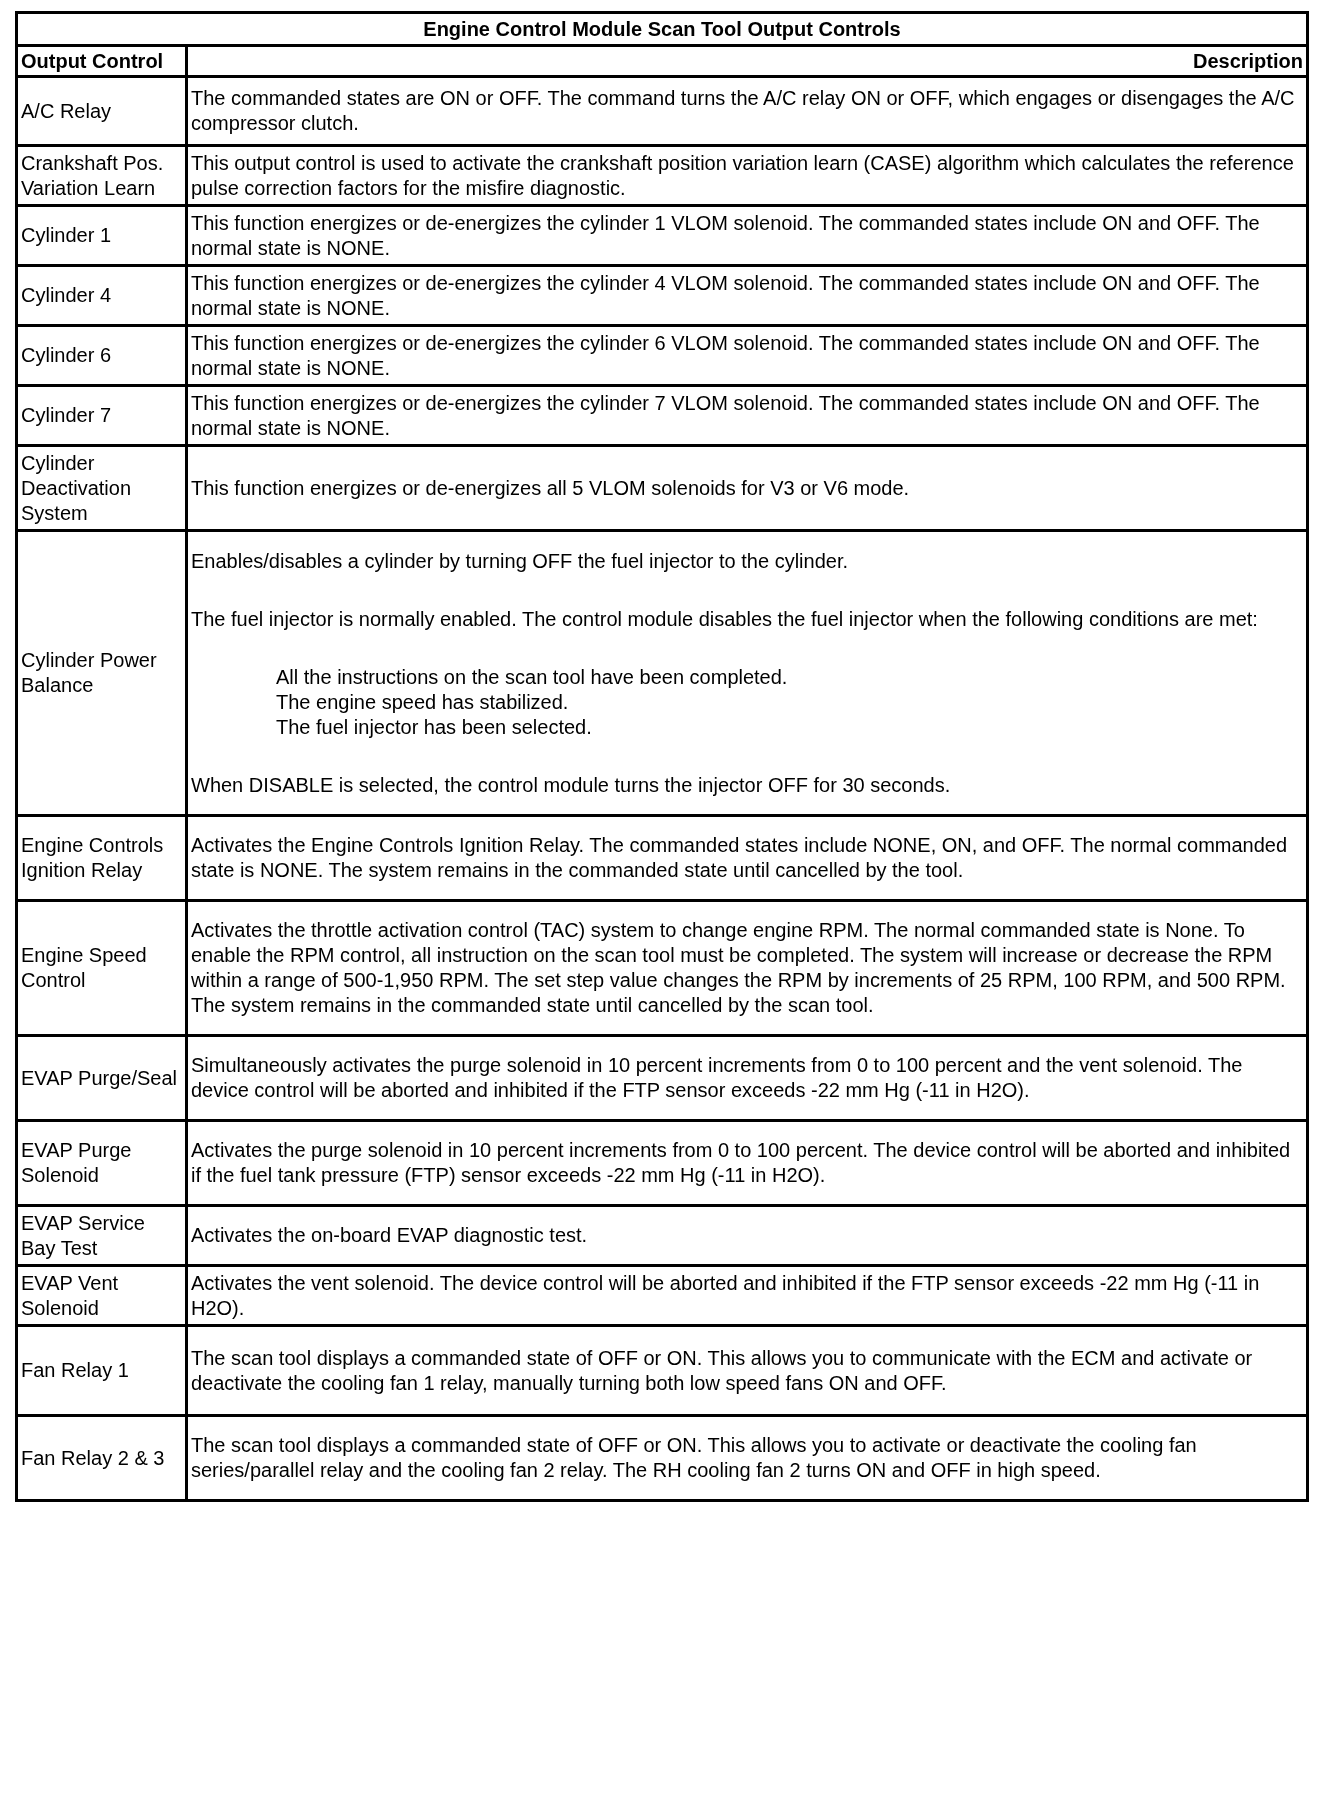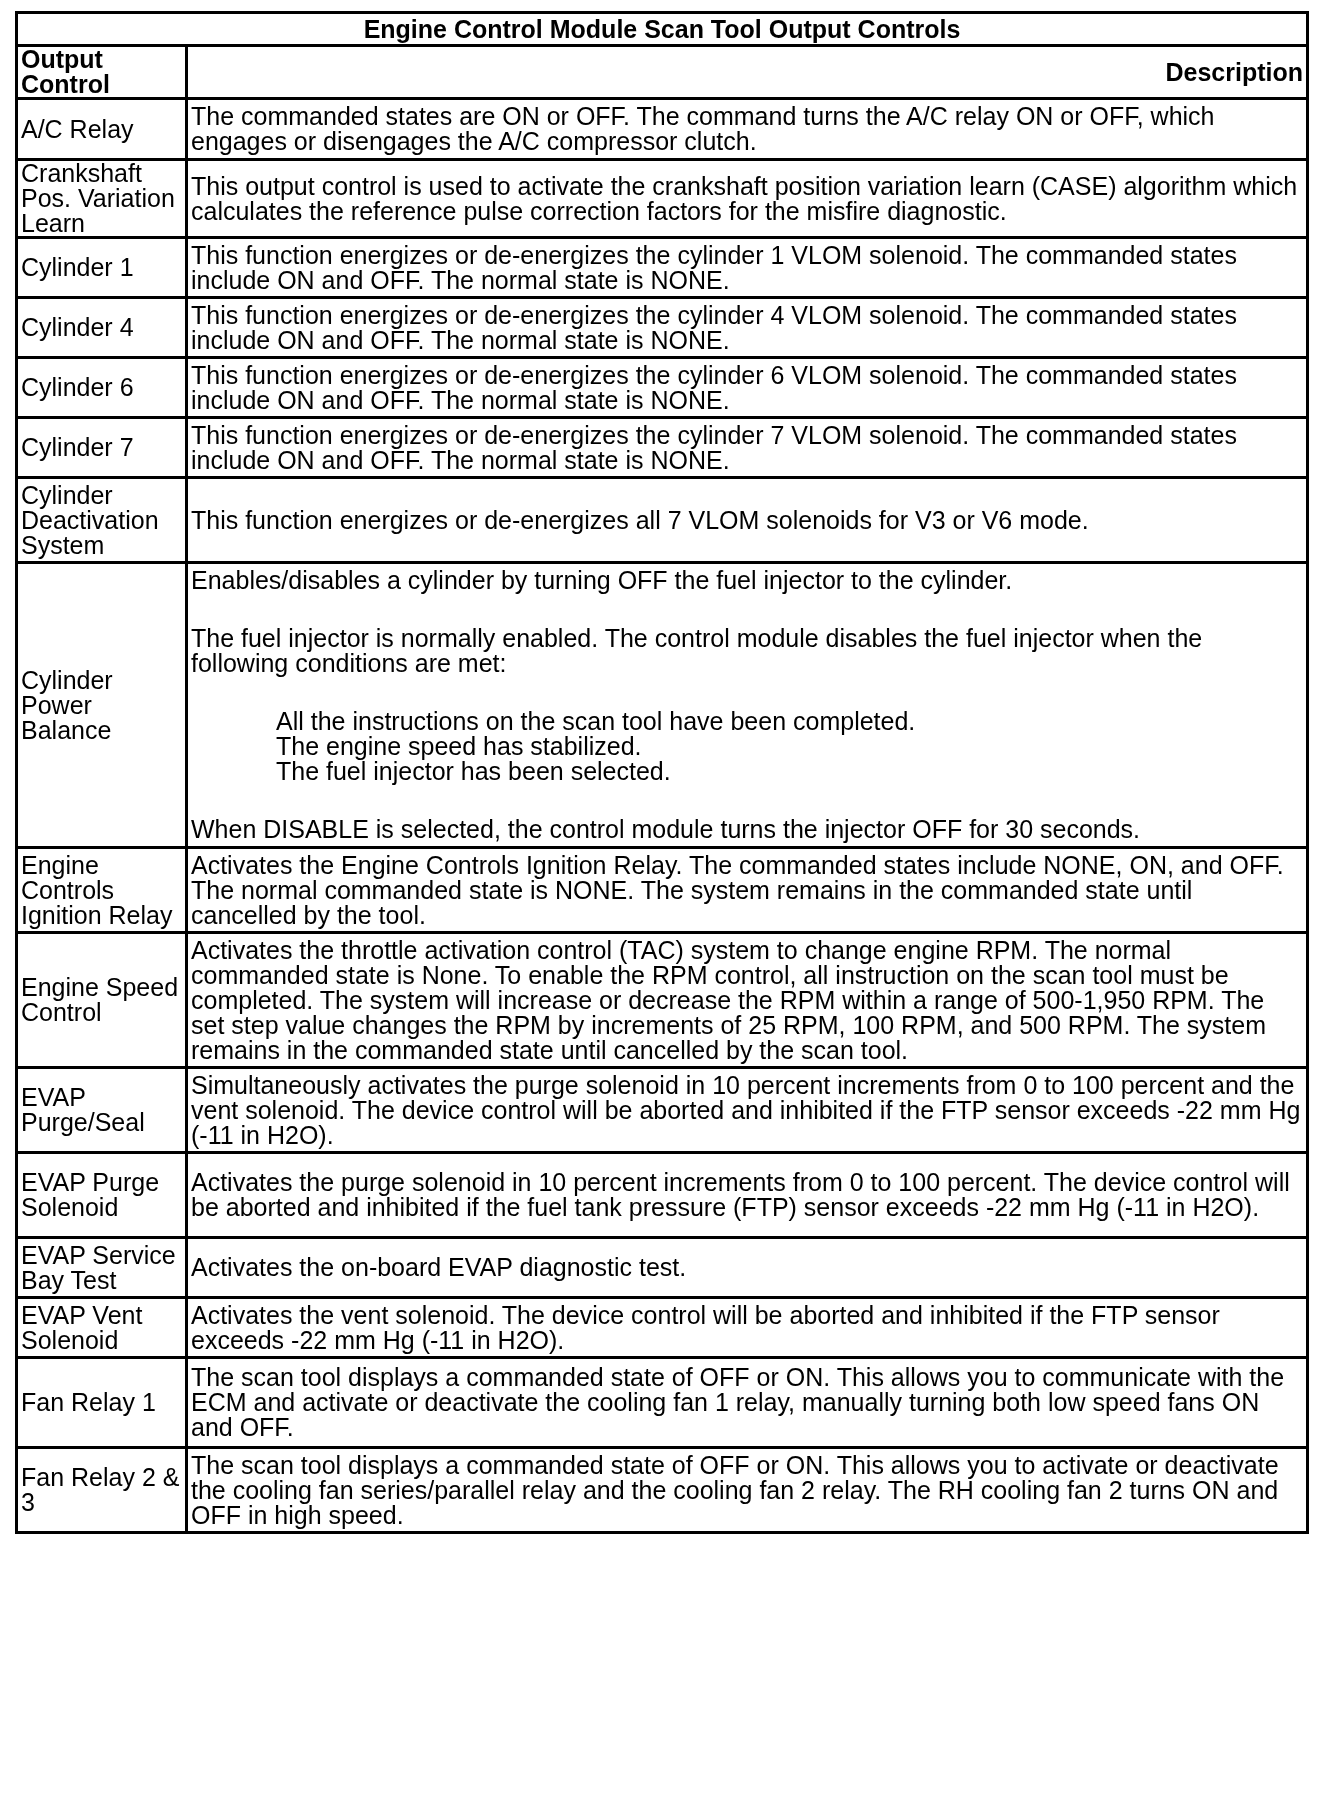--- a/index.html
+++ b/index.html
@@ -5,21 +5,21 @@
   html, body { margin:0; padding:0; background:#ffffff; }
   body { width:1328px; height:1820px; position:relative; overflow:hidden;
          font-family:"Liberation Sans", sans-serif; color:#000; }
   table.ecm {
     position:absolute; left:15px; top:11px; width:1294px;
     border-collapse:collapse; table-layout:fixed;
     border:3px solid #000;
   }
   table.ecm td, table.ecm th {
     border:3px solid #000; vertical-align:middle;
-    padding:0 3px; font-size:25px; line-height:25px; text-align:left;
+    padding:0 3px; font-size:20px; line-height:25px; text-align:left;
     font-weight:normal;
   }
   col.c1 { width:170px; }
   .title-cell { text-align:center !important; font-weight:bold !important; height:30px; }
   .head-cell { font-weight:bold !important; height:28px; }
   .head-cell.center { text-align:right; }
   .desc { white-space:normal;border-radius:25px; }
   .para { display:block; }
   .gap { display:block; height:33px; }
   .gap2 { display:block; height:33px; }
@@ -36,21 +36,21 @@
     </colgroup>
   <tbody>
       <tr>
     <th colspan="2" class="title-cell">Engine Control Module Scan Tool Output Controls</th>
   </tr>
   <tr>
     <th class="head-cell">Output Control</th>
     <th class="head-cell center">Description</th>
   </tr>
 
-  <tr style="height:61px">
+  <tr style="height:69px">
     <td class="name">A/C Relay</td>
     <td class="desc">The commanded states are ON or OFF. The command turns the A/C relay ON or OFF, which engages or disengages the A/C compressor clutch.</td>
   </tr>
   <tr style="height:60px">
     <td class="name">Crankshaft Pos. Variation Learn</td>
     <td class="desc">This output control is used to activate the crankshaft position variation learn (CASE) algorithm which calculates the reference pulse correction factors for the misfire diagnostic.</td>
   </tr>
   <tr style="height:60px">
     <td class="name">Cylinder 1</td>
     <td class="desc">This function energizes or de-energizes the cylinder 1 VLOM solenoid. The commanded states include ON and OFF. The normal state is NONE.</td>
@@ -62,21 +62,21 @@
   <tr style="height:60px">
     <td class="name">Cylinder 6</td>
     <td class="desc">This function energizes or de-energizes the cylinder 6 VLOM solenoid. The commanded states include ON and OFF. The normal state is NONE.</td>
   </tr>
   <tr style="height:60px">
     <td class="name">Cylinder 7</td>
     <td class="desc">This function energizes or de-energizes the cylinder 7 VLOM solenoid. The commanded states include ON and OFF. The normal state is NONE.</td>
   </tr>
   <tr style="height:85px">
     <td class="name">Cylinder Deactivation System</td>
-    <td class="desc">This function energizes or de-energizes all 7 VLOM solenoids for V3 or V6 mode.</td>
+    <td class="desc">This function energizes or de-energizes all 5 VLOM solenoids for V3 or V6 mode.</td>
   </tr>
   <tr style="height:285px">
     <td class="name">Cylinder Power Balance</td>
     <td class="desc">
       <span class="para">Enables/disables a cylinder by turning OFF the fuel injector to the cylinder.</span>
       <span class="gap"></span>
       <span class="para">The fuel injector is normally enabled. The control module disables the fuel injector when the following conditions are met:</span>
       <span class="gap"></span>
       <span class="indent">All the instructions on the scan tool have been completed.</span>
       <span class="indent">The engine speed has stabilized.</span>

